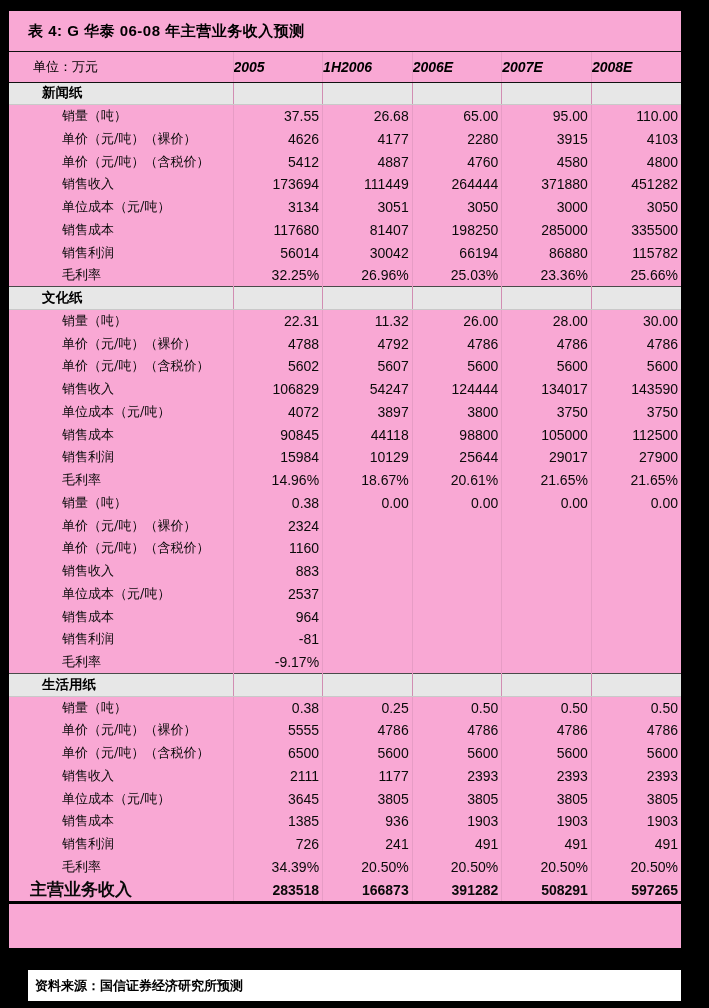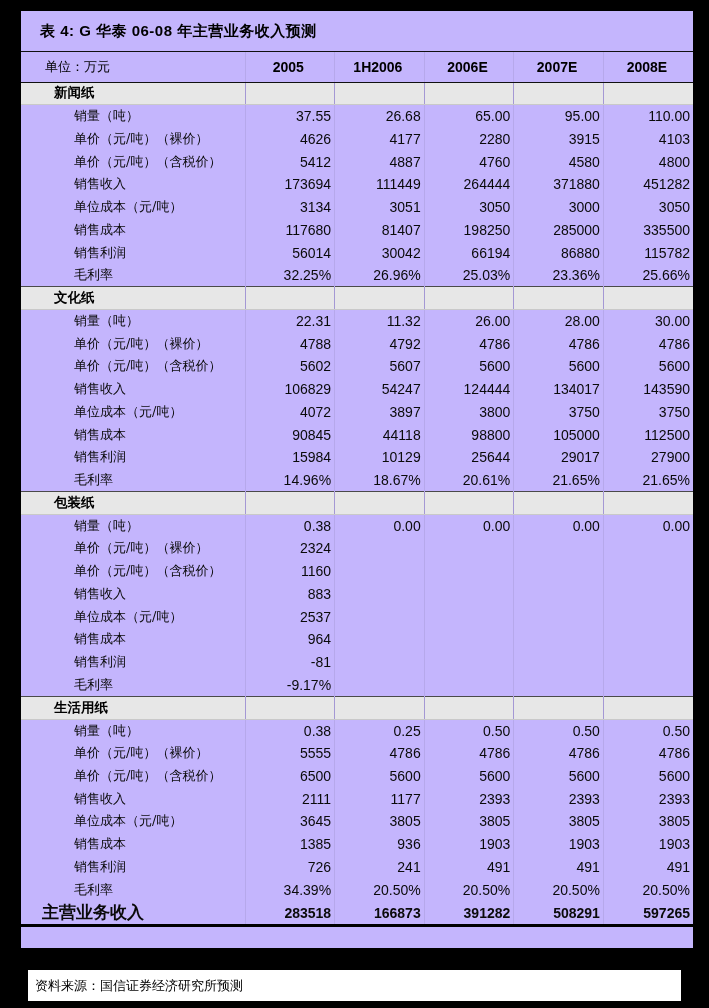--- a/index.html
+++ b/index.html
@@ -8,23 +8,22 @@
     background: #000000;
     position: relative;
     overflow: hidden;
     font-family: "Liberation Sans", "DejaVu Sans", sans-serif;
     -webkit-font-smoothing: antialiased;
   }
   .main-panel {
     position: absolute;
     left: 9px; top: 11px;
     width: 672px; height: 937px;
-    background: #c4b5fd;
+    background: #f9a8d4;
     overflow: hidden;
-    margin-left: 12px;
   }
   .title-row {
     height: 40px;
     border-bottom: 1px solid #111;
     display: flex;
     align-items: center;
     padding-left: 19px;
     font-weight: bold;
     font-size: 15px;
     color: #000;
@@ -40,23 +39,24 @@
   tr.head-row { height: 30px; }
   tr.head-row td { border-bottom: 1px solid #111; }
   .unit {
     font-family: "DejaVu Serif", "Liberation Serif", serif;
     font-size: 13px; color: #000;
     padding-left: 24px !important;
   }
   .yr {
     font-weight: bold;
     font-size: 14px;
-    text-align: center;
+    text-align: left;
     padding-right: 3px !important;
     color: #000;
+    font-style: italic;
   }
   tbody.rows tr { height: 22.76px; }
   td.num {
     font-family: "Liberation Sans", "DejaVu Sans", sans-serif;
     font-size: 14px;
     text-align: right;
     padding-right: 3px !important;
     color: #0a0a0a;
   }
   td.label {
@@ -94,20 +94,21 @@
     width: 653px; height: 31px;
     background: #ffffff;
     display: flex;
     align-items: center;
   }
   .source-text {
     font-family: "DejaVu Serif", "Liberation Serif", serif;
     font-size: 13px;
     color: #000;
     padding-left: 7px;
+    font-weight: bold;
   }
 </style>
 </head>
 <body>
 
 <div class="main-panel">
   <div class="title-row">表 4: G 华泰 06-08 年主营业务收入预测</div>
   <table class="grid">
     <colgroup>
       <col style="width:224px">
@@ -265,28 +266,20 @@
           <td class="num">27900</td>
         </tr>
         <tr>
           <td class="label vline">毛利率</td>
           <td class="num vline">14.96%</td>
           <td class="num vline">18.67%</td>
           <td class="num vline">20.61%</td>
           <td class="num vline">21.65%</td>
           <td class="num">21.65%</td>
         </tr>
-        <tr class="band">
-          <td class="sec-name vline">包装纸</td>
-          <td class="vline"></td>
-          <td class="vline"></td>
-          <td class="vline"></td>
-          <td class="vline"></td>
-          <td class=""></td>
-        </tr>
         <tr>
           <td class="label vline">销量（吨）</td>
           <td class="num vline">0.38</td>
           <td class="num vline">0.00</td>
           <td class="num vline">0.00</td>
           <td class="num vline">0.00</td>
           <td class="num">0.00</td>
         </tr>
         <tr>
           <td class="label vline">单价（元/吨）（裸价）</td>

